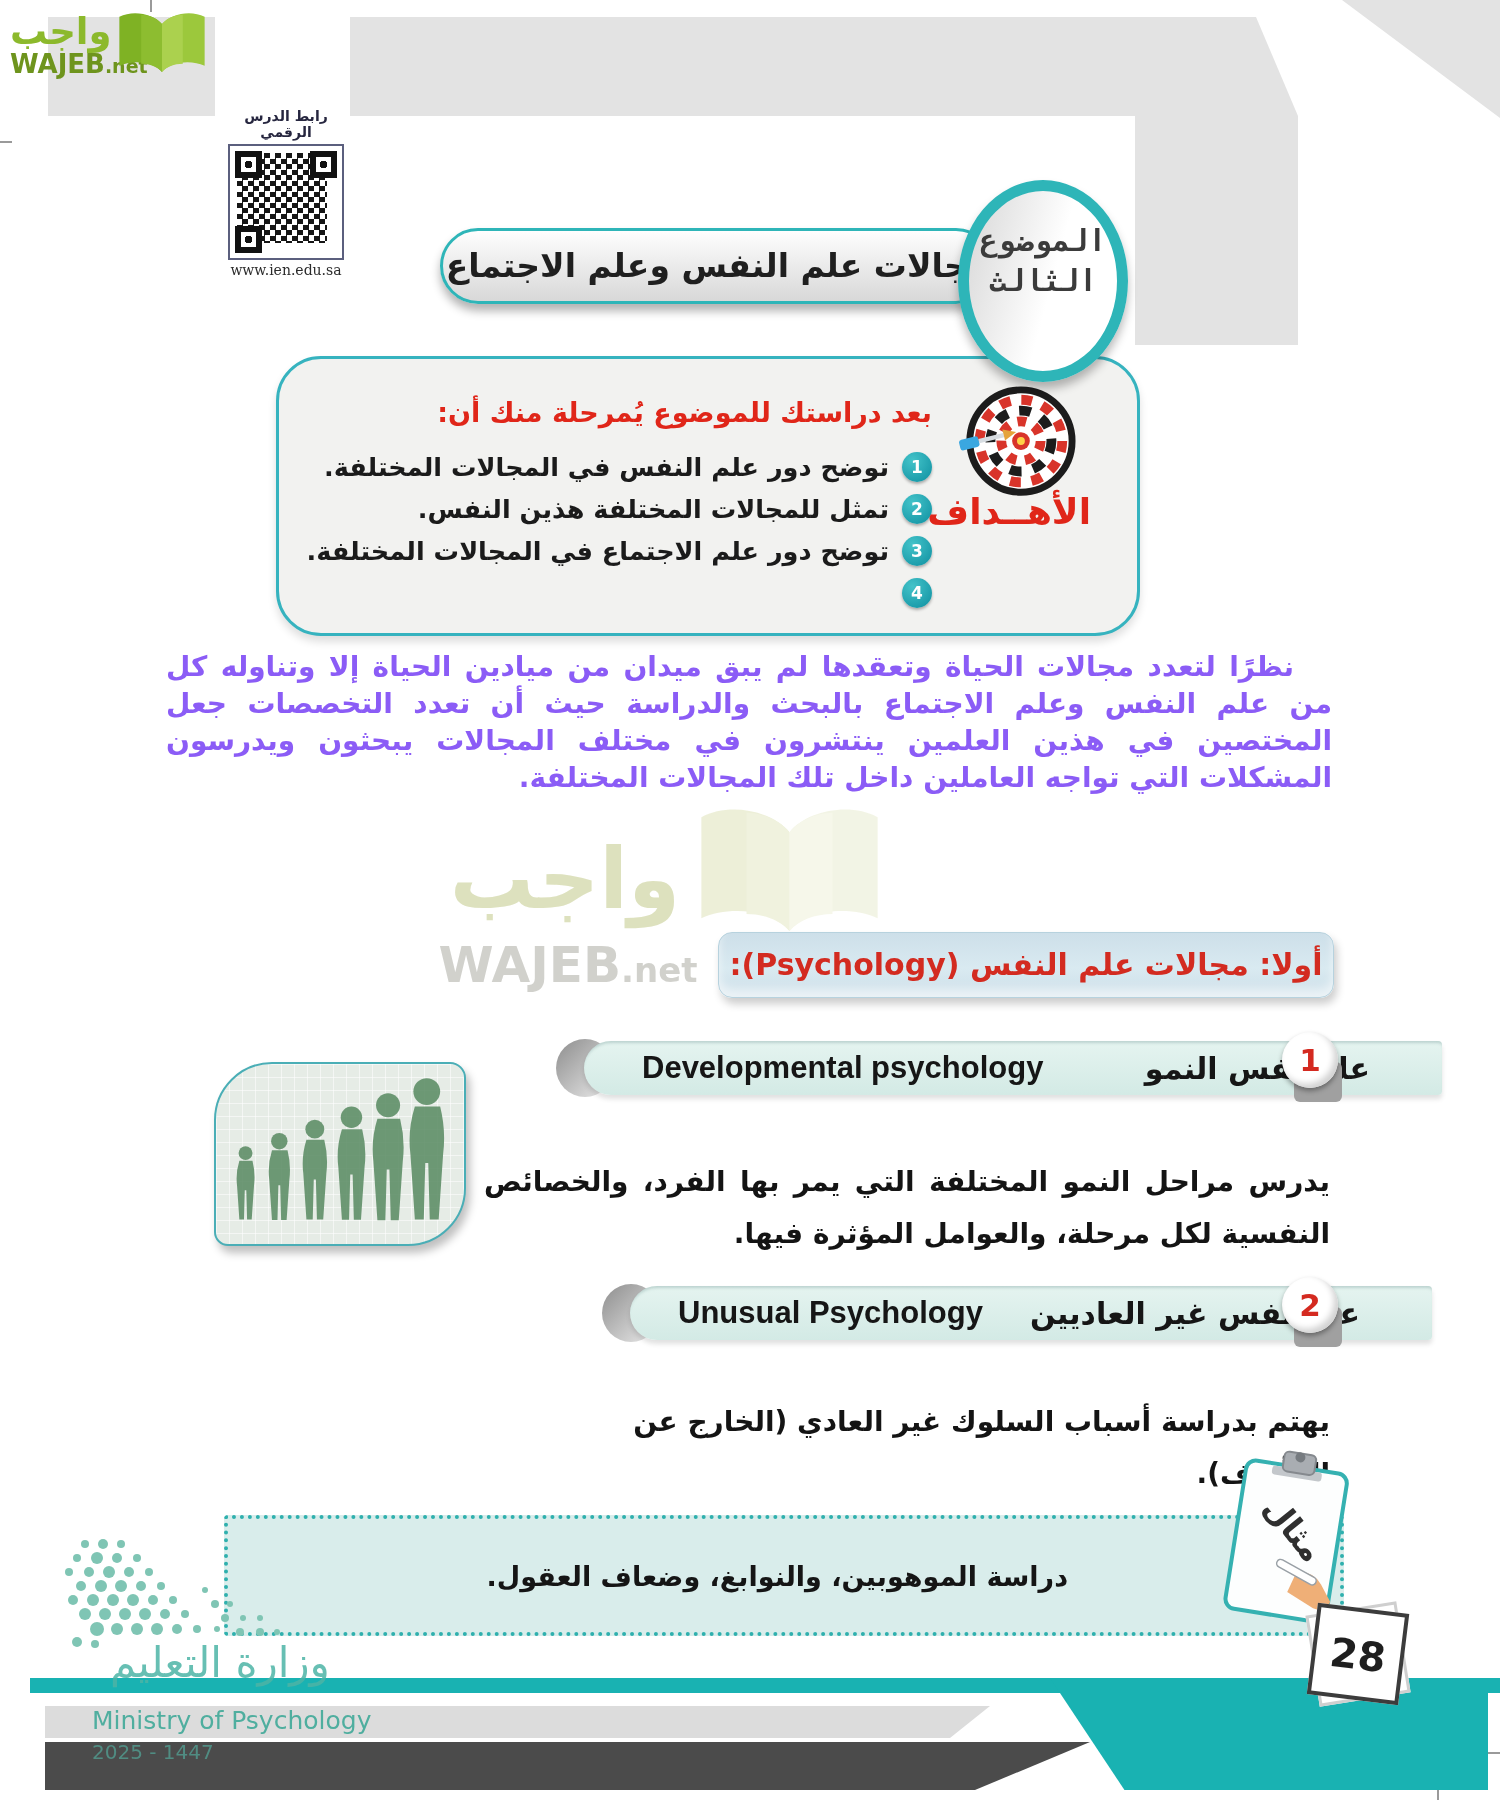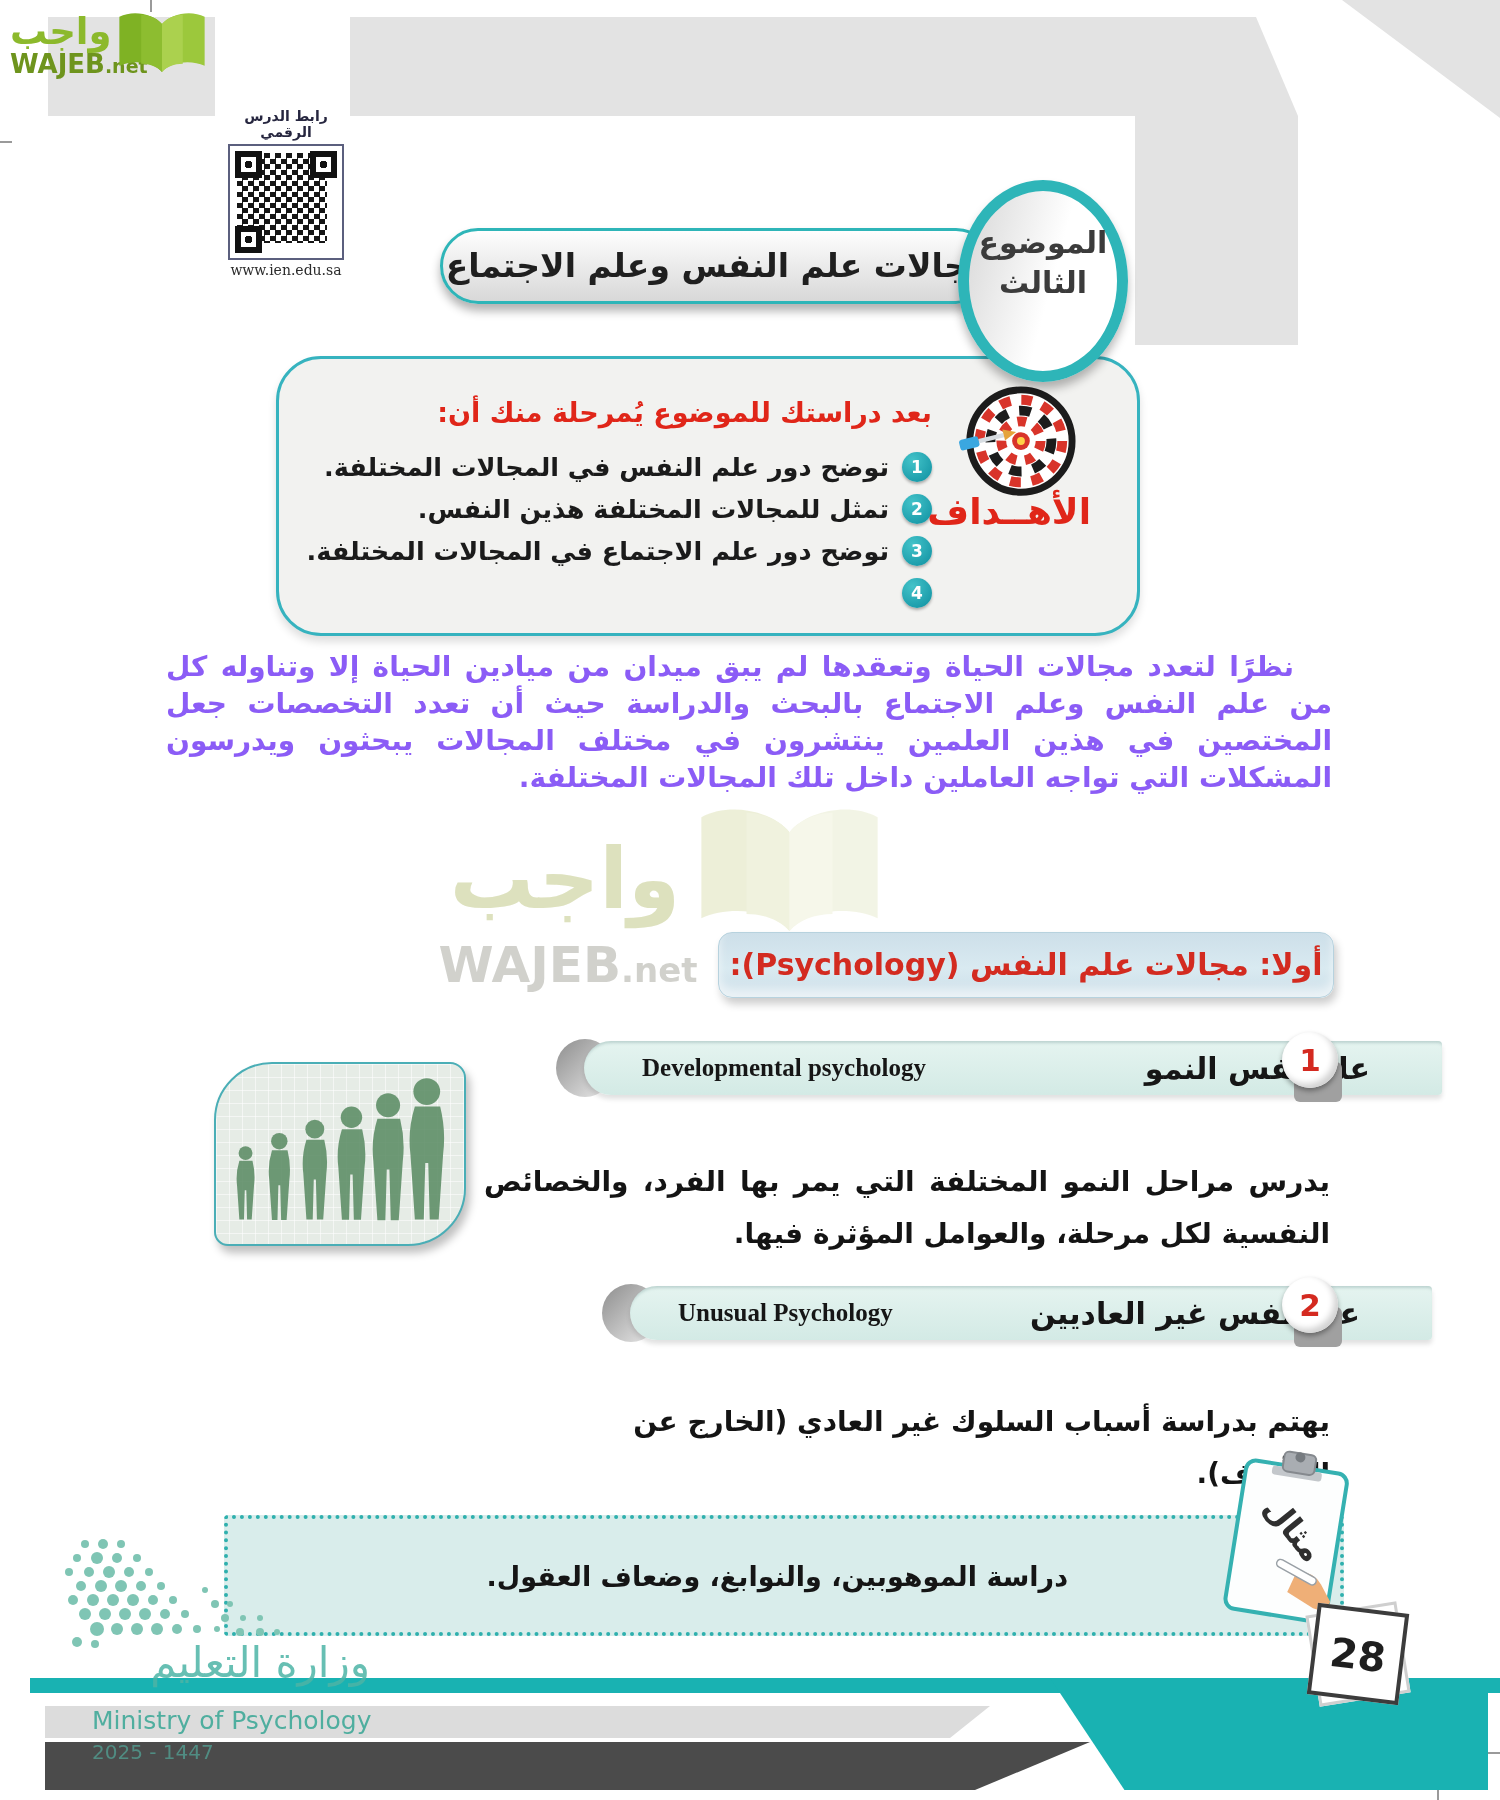--- a/index.html
+++ b/index.html
@@ -28,21 +28,21 @@
   .qr-label{font-size:14px;font-weight:bold;color:#26263f;direction:rtl;}
   .qr-box{margin:4px auto 2px auto;width:102px;height:102px;border:2px solid #5b5f7e;background:#fff;padding:5px;position:relative;}
   .qr-fill{position:absolute;left:7px;top:7px;width:90px;height:90px;background:repeating-conic-gradient(#161616 0 25%,#fff 0 50%);background-size:11px 11px;}
   .finder{position:absolute;width:27px;height:27px;border:6px solid #111;background:radial-gradient(closest-side,#111 52%,#fff 53%);box-sizing:border-box;}
   .f-tl{left:5px;top:5px;} .f-tr{right:5px;top:5px;} .f-bl{left:5px;bottom:5px;}
   .qr-url{font-size:14px;color:#2b2b2b;font-family:"DejaVu Serif",serif;}
 
   
   .topic-circle{left:958px;top:180px;width:148px;height:148px;border:11px solid #2eb5b8;border-radius:50%;
     background:linear-gradient(105deg,#d7d7d7,#ffffff 55%);box-shadow:0 7px 10px rgba(0,0,0,.28);z-index:3;
-    text-align:center;font-weight:bold;color:#3b3b3b;font-size:30px;line-height:40px;padding-top:32px;box-sizing:content-box;direction:rtl;}
+    text-align:center;font-weight:bold;color:#3b3b3b;font-size:30px;line-height:40px;padding-top:32px;box-sizing:content-box;direction:rtl;font-family:Liberation Mono, monospace;}
   .title-pill{left:440px;top:228px;width:548px;height:70px;border:3px solid #2eb5b8;border-radius:38px;
     background:linear-gradient(#fefefe,#d8d8d8);box-shadow:0 7px 10px rgba(0,0,0,.3);z-index:2;
     text-align:center;line-height:70px;font-size:33px;font-weight:bold;color:#1f1f1f;direction:rtl;}
 
   
   .objectives-box{left:276px;top:356px;width:858px;height:274px;border:3px solid #36b3bf;border-radius:45px;
     background:#f2f2f0;box-shadow:0 6px 8px rgba(0,0,0,.13);z-index:1;}
   .obj-heading{position:absolute;right:205px;top:38px;font-size:27px;font-weight:bold;color:#e02619;direction:rtl;}
   .obj-items{position:absolute;right:205px;top:92px;direction:rtl;}
   .obj-item{display:flex;align-items:center;gap:13px;height:31px;margin-bottom:11px;direction:rtl;}
@@ -66,21 +66,21 @@
   
   .section-bar{left:718px;top:932px;width:614px;height:64px;border-radius:14px;z-index:2;
     background:linear-gradient(#cddfe9,#d9eaf1 55%,#cddfe9);border:1px solid #b7d2de;
     box-shadow:3px 6px 8px rgba(0,0,0,.2), inset 0 -8px 10px rgba(255,255,255,.6);
     text-align:center;line-height:64px;font-size:30px;font-weight:bold;color:#d32b20;direction:rtl;}
 
   
   .cap{width:58px;height:58px;border-radius:50%;background:linear-gradient(135deg,#8d8d8d,#ececec);z-index:1;}
   .fbar{height:54px;background:linear-gradient(#e5f4f0,#d3eae5);border-radius:27px 4px 4px 27px;z-index:2;
     display:flex;align-items:center;justify-content:space-between;box-shadow:inset 0 4px 3px -2px rgba(110,150,145,.35), 0 4px 5px rgba(0,0,0,.12);}
-  .fbar .en{font-family:Liberation Serif, serif;font-size:25px;font-weight:bold;color:#161616;}
+  .fbar .en{font-family:Liberation Sans, sans-serif;font-size:31px;font-weight:bold;color:#161616;}
   .fbar .ar{font-size:30px;font-weight:bold;color:#161616;direction:rtl;}
   .bar1{left:584px;top:1041px;width:728px;padding:0 72px 0 58px;}
   .cap1{left:556px;top:1039px;}
   .bar2{left:630px;top:1286px;width:682px;padding:0 72px 0 48px;}
   .cap2{left:602px;top:1284px;}
   .ntab{width:48px;height:40px;background:#a0a0a0;border-radius:6px;z-index:2;}
   .tab1{left:1294px;top:1062px;} .tab2{left:1294px;top:1307px;}
   .fnum{width:56px;height:56px;border-radius:50%;background:#fff;z-index:3;text-align:center;line-height:56px;
     font-size:31px;font-weight:bold;color:#d42a20;box-shadow:0 3px 5px rgba(0,0,0,.35), inset -4px -4px 6px #d2d2d2;}
   .num1{left:1282px;top:1032px;} .num2{left:1282px;top:1277px;}
@@ -109,21 +109,21 @@
   .sq-dark{border:4px solid #3c3c3c;transform:rotate(7deg);text-align:center;line-height:86px;font-size:40px;font-weight:bold;color:#1f1f1f;}
 
   
   .stripe-teal-thin{left:30px;top:1678px;width:1470px;height:15px;background:#19b2b2;z-index:1;}
   .stripe-gray{left:45px;top:1706px;width:945px;height:32px;background:#dcdcdc;clip-path:polygon(0 0,100% 0,calc(100% - 40px) 100%,0 100%);z-index:1;}
   .stripe-dark{left:45px;top:1742px;width:1045px;height:48px;background:#4b4b4b;clip-path:polygon(0 0,100% 0,calc(100% - 115px) 100%,0 100%);z-index:1;}
   .stripe-teal-big{left:1050px;top:1678px;width:438px;height:112px;background:#19b2b2;clip-path:polygon(0 0,100% 0,100% 100%,17% 100%);z-index:2;}
 
   
   .min-dots{left:55px;top:1532px;z-index:3;}
-  .min-ar{left:70px;top:1638px;font-size:42px;color:#4db4a6;opacity:.85;z-index:3;direction:rtl;width:300px;text-align:right;letter-spacing:1px;}
+  .min-ar{left:70px;top:1638px;font-size:42px;color:#4db4a6;opacity:.85;z-index:3;direction:rtl;width:300px;text-align:center;letter-spacing:1px;}
   .min-en{left:92px;top:1706px;font-size:25px;color:#4fae9f;z-index:3;}
   .min-year{left:92px;top:1740px;font-size:20px;color:#53a89a;opacity:.7;z-index:3;}
 </style>
 </head>
 <body>
 
 <div class="page">
 
   <div class="abs band band-left"></div>
   <div class="abs band band-main"></div>

